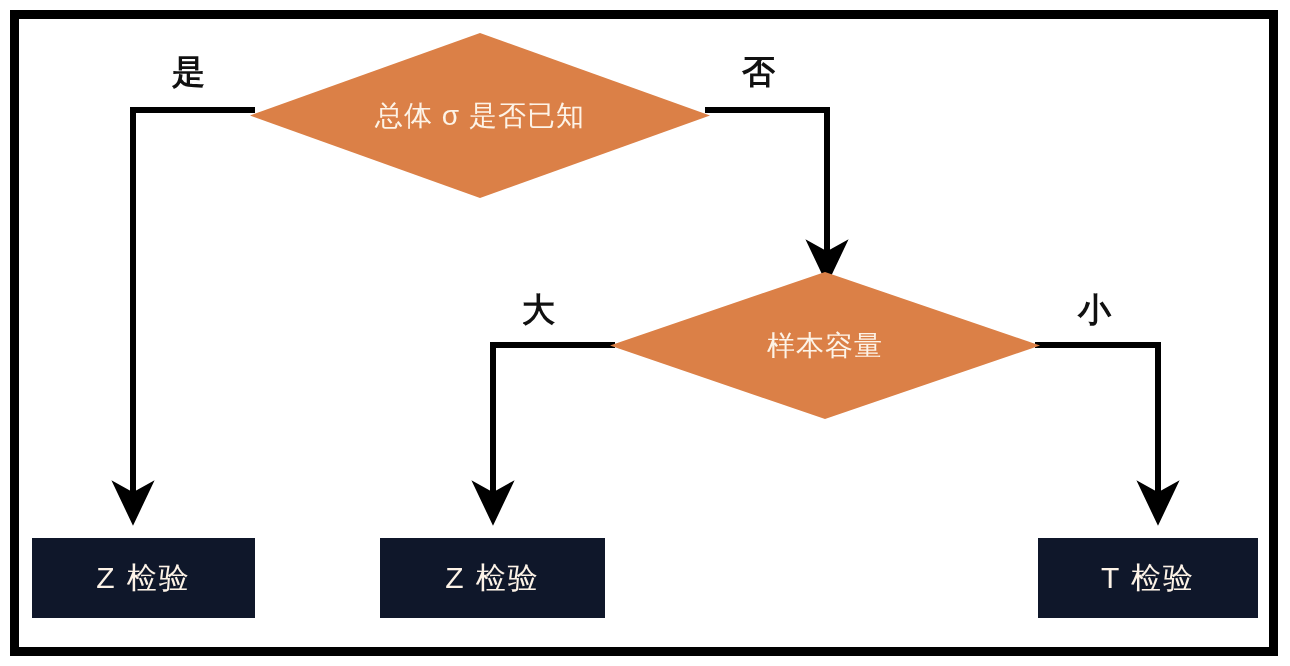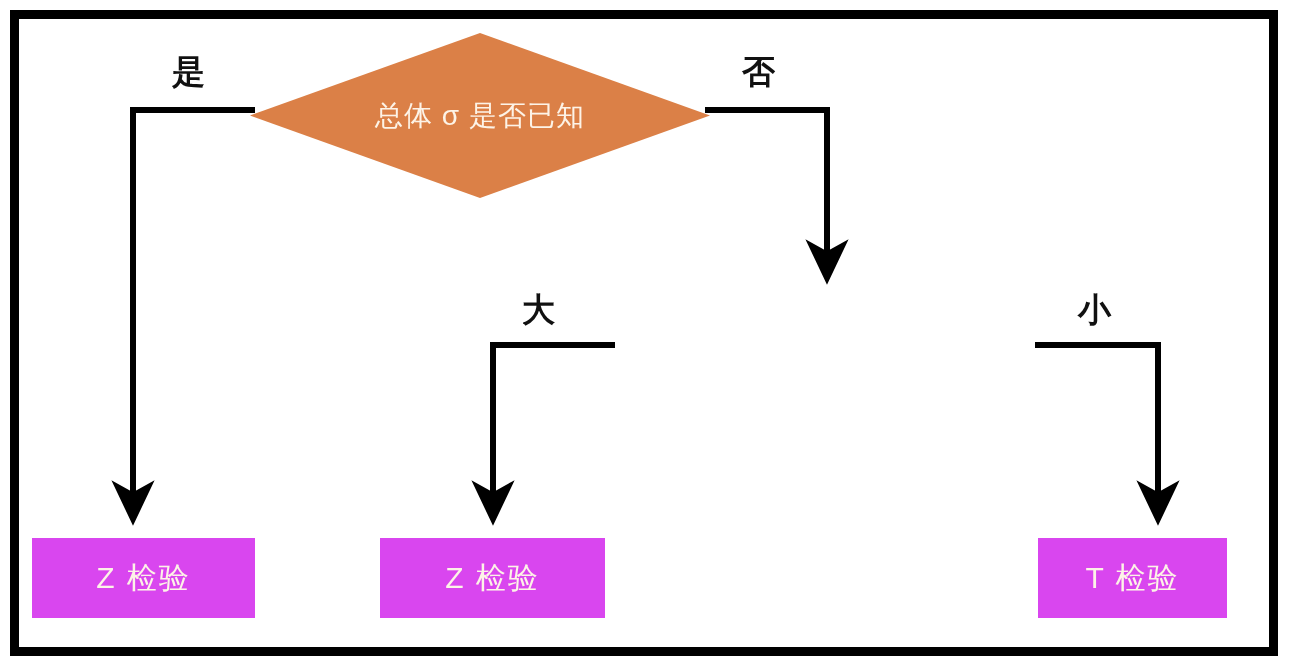--- a/index.html
+++ b/index.html
@@ -60,36 +60,36 @@
   }
   #diamond-samplesize {
     left: 610px;
     top: 272px;
     width: 430px;
     height: 147px;
   }
   
   .resultbox {
     position: absolute;
-    background: #d946ef;
+    background: #0f172a;
     display: flex;
     align-items: center;
     justify-content: center;
     height: 80px;
   }
   .resultbox .blabel {
     color: #fdf3e7;
     font-size: 30px;
     letter-spacing: 2px;
     white-space: nowrap;
     font-weight: 400;
   }
   #box-z-left   { left: 32px;   top: 538px; width: 223px; }
   #box-z-mid    { left: 380px;  top: 538px; width: 225px; }
-  #box-t-right  { left: 1038px; top: 538px; width: 189px; text-align: right; }
+  #box-t-right  { left: 1038px; top: 538px; width: 220px; text-align: right; }
   
   .edge-label {
     position: absolute;
     color: #111111;
     font-weight: bold;
     font-size: 33px;
     white-space: nowrap;
     line-height: 1;
   }
   #label-yes   { left: 172px;  top: 55px;  }
@@ -117,20 +117,23 @@
 
     <path d="M 612,345 L 493,345 L 493,503" fill="none" stroke="#000000" stroke-width="6" stroke-linecap="square" stroke-linejoin="miter" marker-end="url(#arrowhead)"></path>
 
     <path d="M 1038,345 L 1158,345 L 1158,503" fill="none" stroke="#000000" stroke-width="6" stroke-linecap="square" stroke-linejoin="miter" marker-end="url(#arrowhead)"></path>
   </svg>
 
   <div id="diamond-sigma" class="diamond">
     <span class="dlabel">总体 σ 是否已知</span>
   </div>
 
+  <div id="diamond-samplesize" class="diamond">
+    <span class="dlabel">样本容量</span>
+  </div>
 
   <div id="box-z-left" class="resultbox">
     <span class="blabel">Z 检验</span>
   </div>
 
   <div id="box-z-mid" class="resultbox">
     <span class="blabel">Z 检验</span>
   </div>
 
   <div id="box-t-right" class="resultbox">

